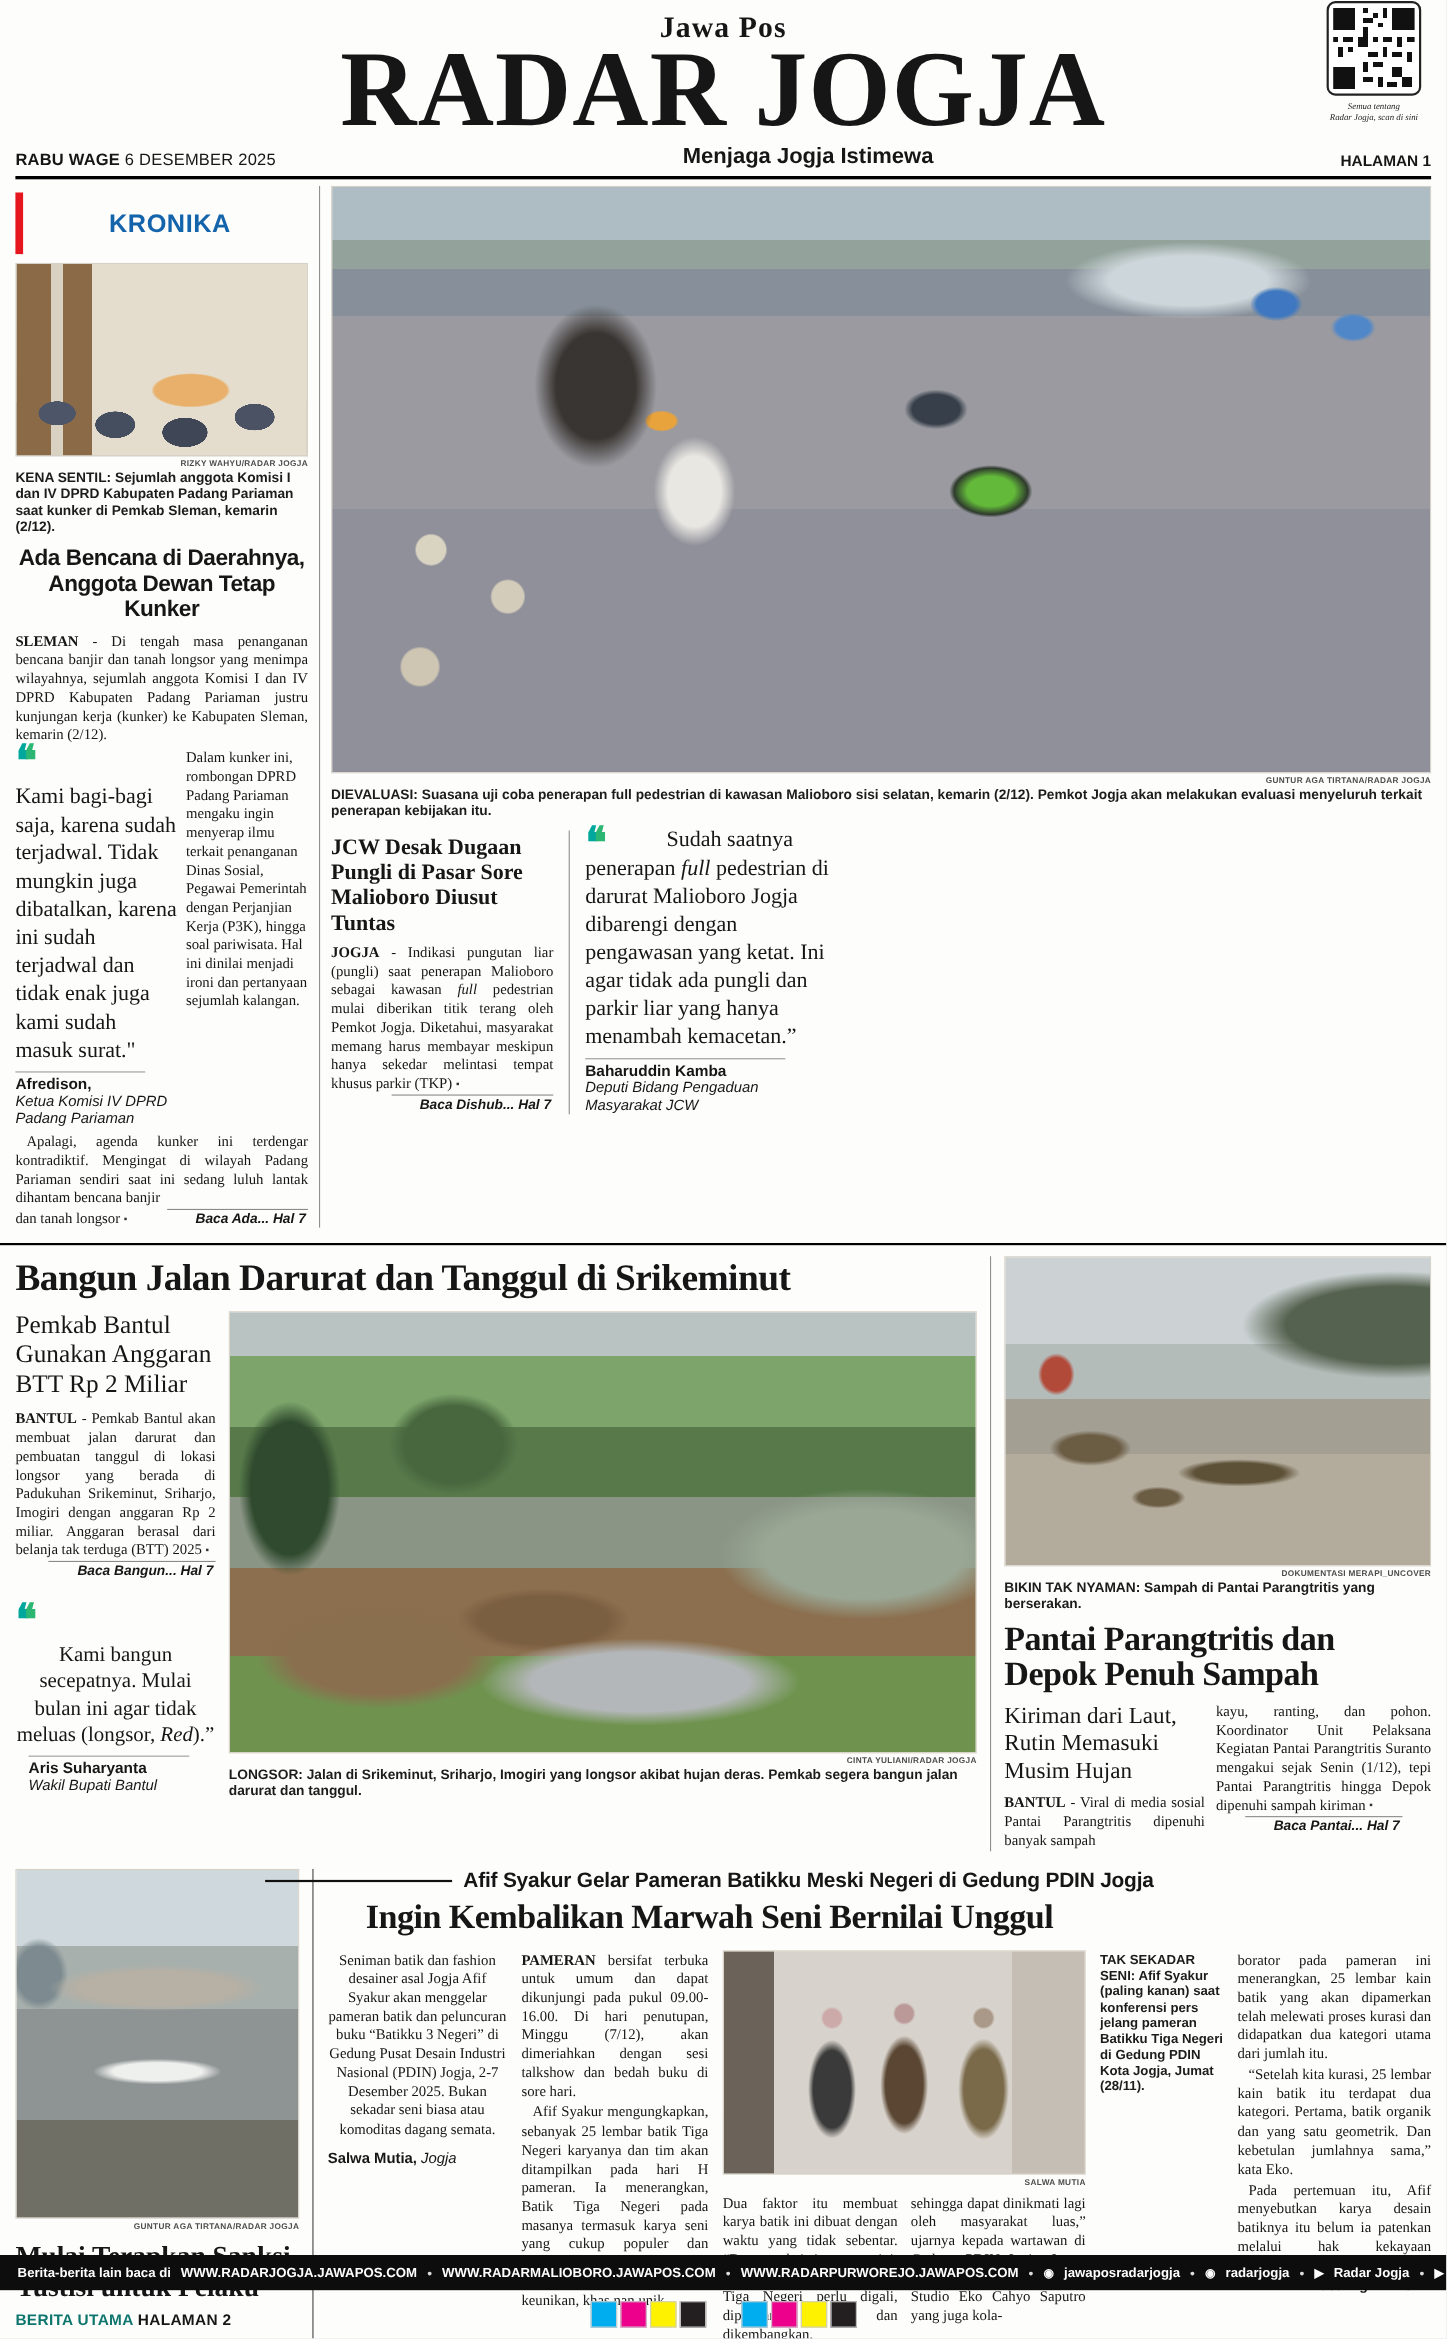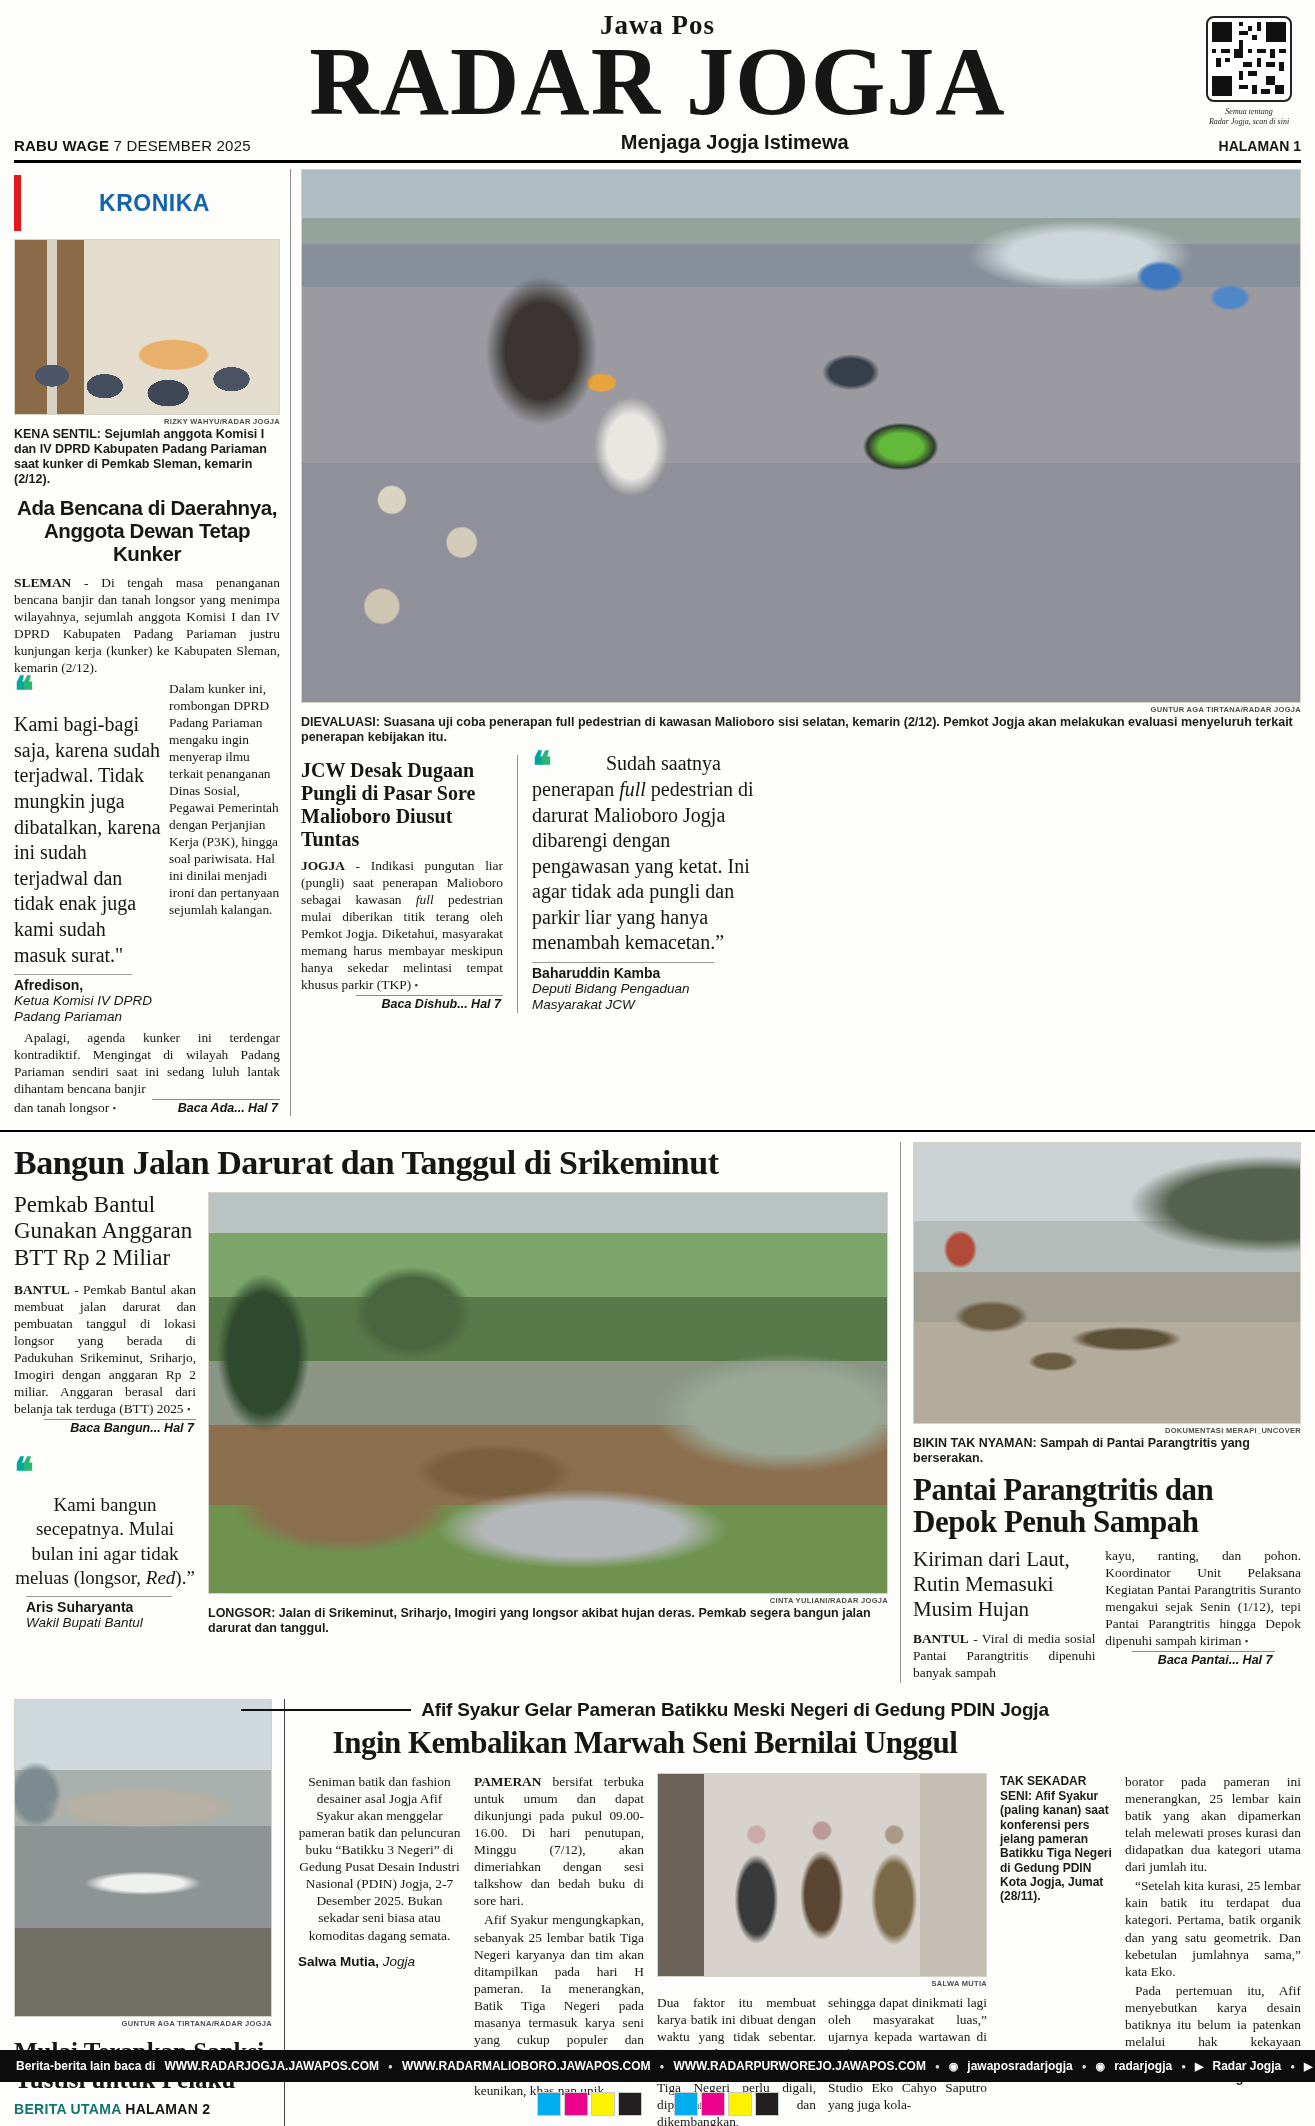--- a/index.html
+++ b/index.html
@@ -7,21 +7,21 @@
     position:relative; width:1315px; height:2126px; margin:0 auto;
     background:#fdfdfc; color:#161616; overflow:hidden;
     font-family:"Liberation Serif", serif;
   }
   .sans{font-family:"Liberation Sans", sans-serif;}
   
   header{position:relative; padding:10px 14px 0;}
   .brand{text-align:center; font-weight:bold; font-size:27px; letter-spacing:1px;}
   .masthead{text-align:center; font-weight:bold; font-size:96px; line-height:.92;
     letter-spacing:1px; transform:scaleY(1.02); margin-top:-4px;}
-  .qr-wrap{position:absolute; right:18px; top:16px; width:96px; text-align:center;}
+  .qr-wrap{position:absolute; right:18px; top:1px; width:96px; text-align:center;}
   .qr-box{width:74px; height:74px; margin:0 auto; border:2px solid #222; border-radius:8px; padding:4px; background:#fff;}
   .qr-cap{font-size:8px; font-style:italic; line-height:1.25; margin-top:5px; color:#222;}
   .dateline{display:flex; align-items:flex-end; justify-content:space-between;
     border-bottom:3px solid #000; padding:2px 0 6px; margin-top:4px;}
   .date{font-size:15px; font-weight:bold; letter-spacing:.2px;}
   .date .rest{font-weight:normal;}
   .tagline{font-weight:bold; font-size:20px; font-family:Liberation Sans, sans-serif;}
   .pagenum{font-size:14px; font-weight:bold;}
   
   .photo{width:100%; border:1px solid #d7d2c8; box-sizing:border-box;}
@@ -177,21 +177,21 @@
       </div>
       <div class="qr-cap">
         <div>Semua tentang</div>
         <div>Radar Jogja, scan di sini</div>
       </div>
     </div>
     <div class="brand">Jawa Pos</div>
     <div class="masthead">RADAR JOGJA</div>
     <div class="dateline sans">
       <div class="date">
-        <span>RABU WAGE</span> <span class="rest">7 DESEMBER 2025</span>
+        <span>RABU WAGE</span> <span class="rest">6 DESEMBER 2025</span>
       </div>
       <div class="tagline">Menjaga Jogja Istimewa</div>
       <div class="pagenum">HALAMAN 1</div>
     </div>
   </header>
 
   <div class="top">
 
     <div class="kron">
       <div class="kron-head sans">

